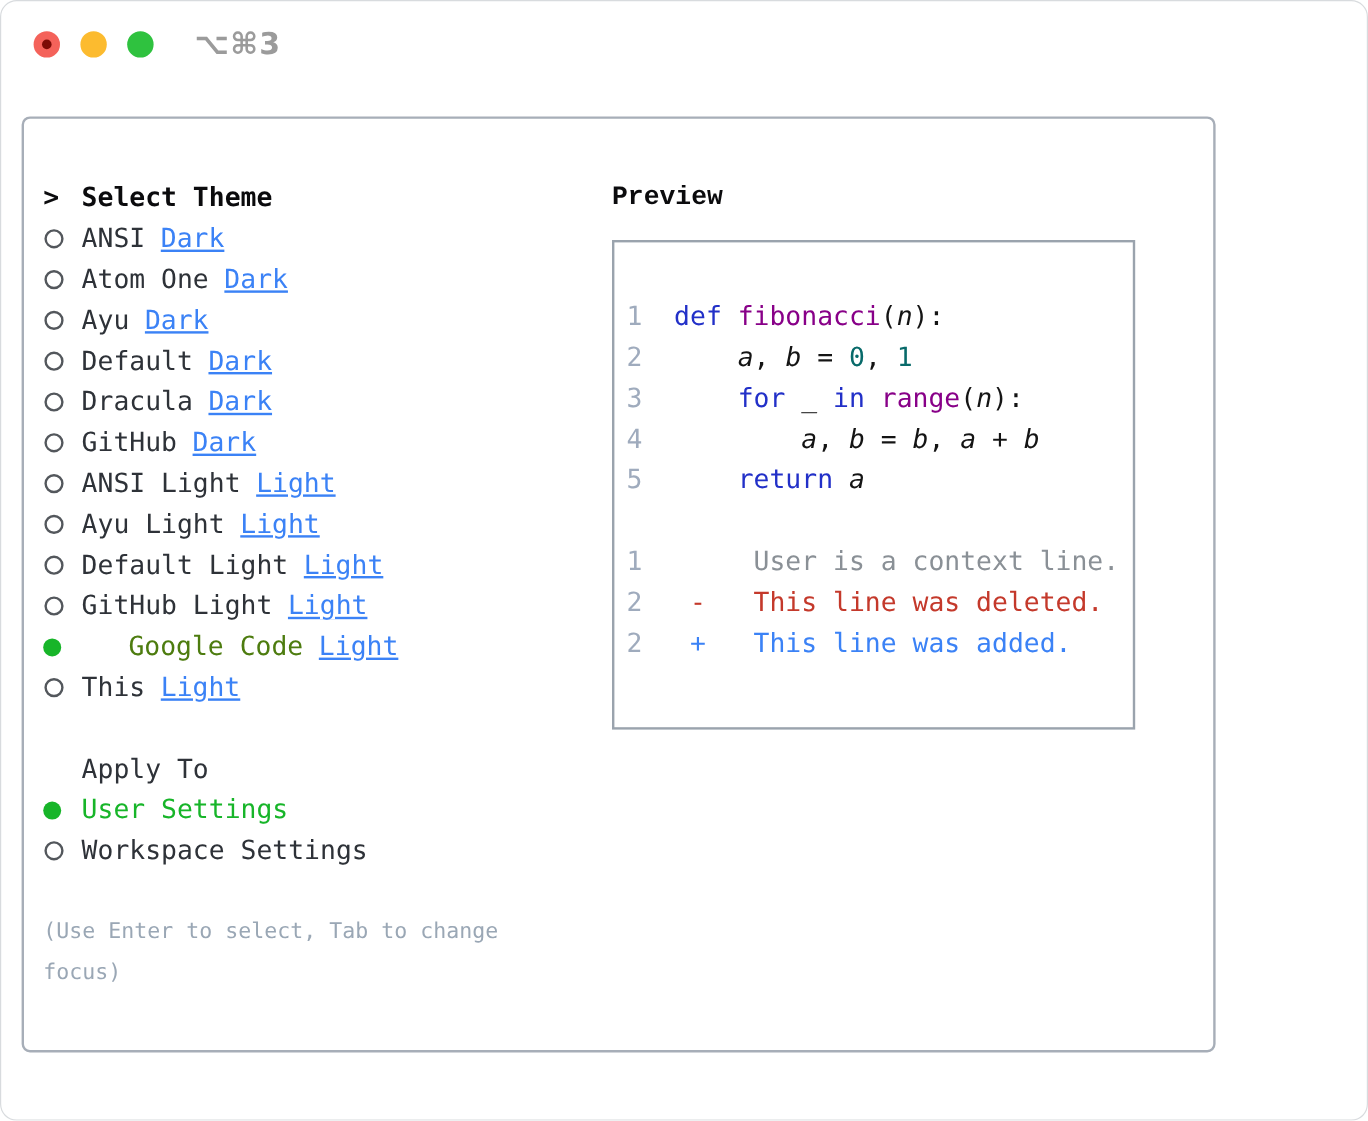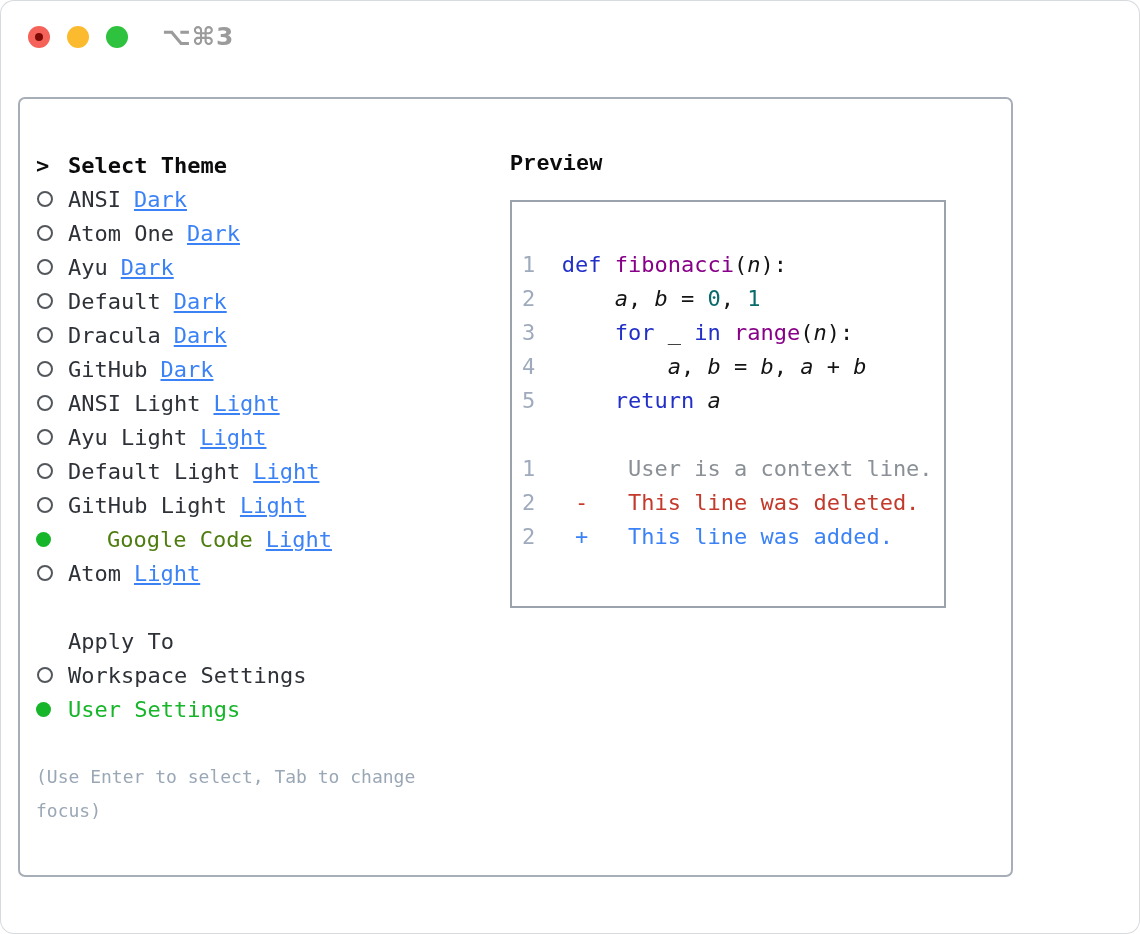--- a/index.html
+++ b/index.html
@@ -88,33 +88,33 @@
           <div class="row option"><span class="marker"><span class="circle"></span></span><span class="t-name">Atom One</span><span class="t-variant">Dark</span></div>
           <div class="row option"><span class="marker"><span class="circle"></span></span><span class="t-name">Ayu</span><span class="t-variant">Dark</span></div>
           <div class="row option"><span class="marker"><span class="circle"></span></span><span class="t-name">Default</span><span class="t-variant">Dark</span></div>
           <div class="row option"><span class="marker"><span class="circle"></span></span><span class="t-name">Dracula</span><span class="t-variant">Dark</span></div>
           <div class="row option"><span class="marker"><span class="circle"></span></span><span class="t-name">GitHub</span><span class="t-variant">Dark</span></div>
           <div class="row option"><span class="marker"><span class="circle"></span></span><span class="t-name">ANSI Light</span><span class="t-variant">Light</span></div>
           <div class="row option"><span class="marker"><span class="circle"></span></span><span class="t-name">Ayu Light</span><span class="t-variant">Light</span></div>
           <div class="row option"><span class="marker"><span class="circle"></span></span><span class="t-name">Default Light</span><span class="t-variant">Light</span></div>
           <div class="row option"><span class="marker"><span class="circle"></span></span><span class="t-name">GitHub Light</span><span class="t-variant">Light</span></div>
           <div class="row option selected"><span class="marker"><span class="circle filled"></span></span><span class="t-name">Google Code</span><span class="t-variant">Light</span></div>
-          <div class="row option"><span class="marker"><span class="circle"></span></span><span class="t-name">Atom</span><span class="t-variant">Light</span></div>
+          <div class="row option"><span class="marker"><span class="circle"></span></span><span class="t-name">This</span><span class="t-variant">Light</span></div>
         </div>
 
       <div class="spacer"></div>
 
       <div class="row">
         <span class="marker"></span>
         <span>Apply To</span>
       </div>
 
       <div id="apply-list">
+          <div class="row option selected"><span class="marker"><span class="circle filled"></span></span><span class="apply-label">User Settings</span></div>
           <div class="row option"><span class="marker"><span class="circle"></span></span><span class="apply-label">Workspace Settings</span></div>
-          <div class="row option selected"><span class="marker"><span class="circle filled"></span></span><span class="apply-label">User Settings</span></div>
         </div>
 
       <div class="spacer"></div>
 
       <div class="help">(Use Enter to select, Tab to change focus)</div>
     </div>
 
     <div class="right-col">
       <div class="preview-title">Preview</div>
       <div class="preview-box">

